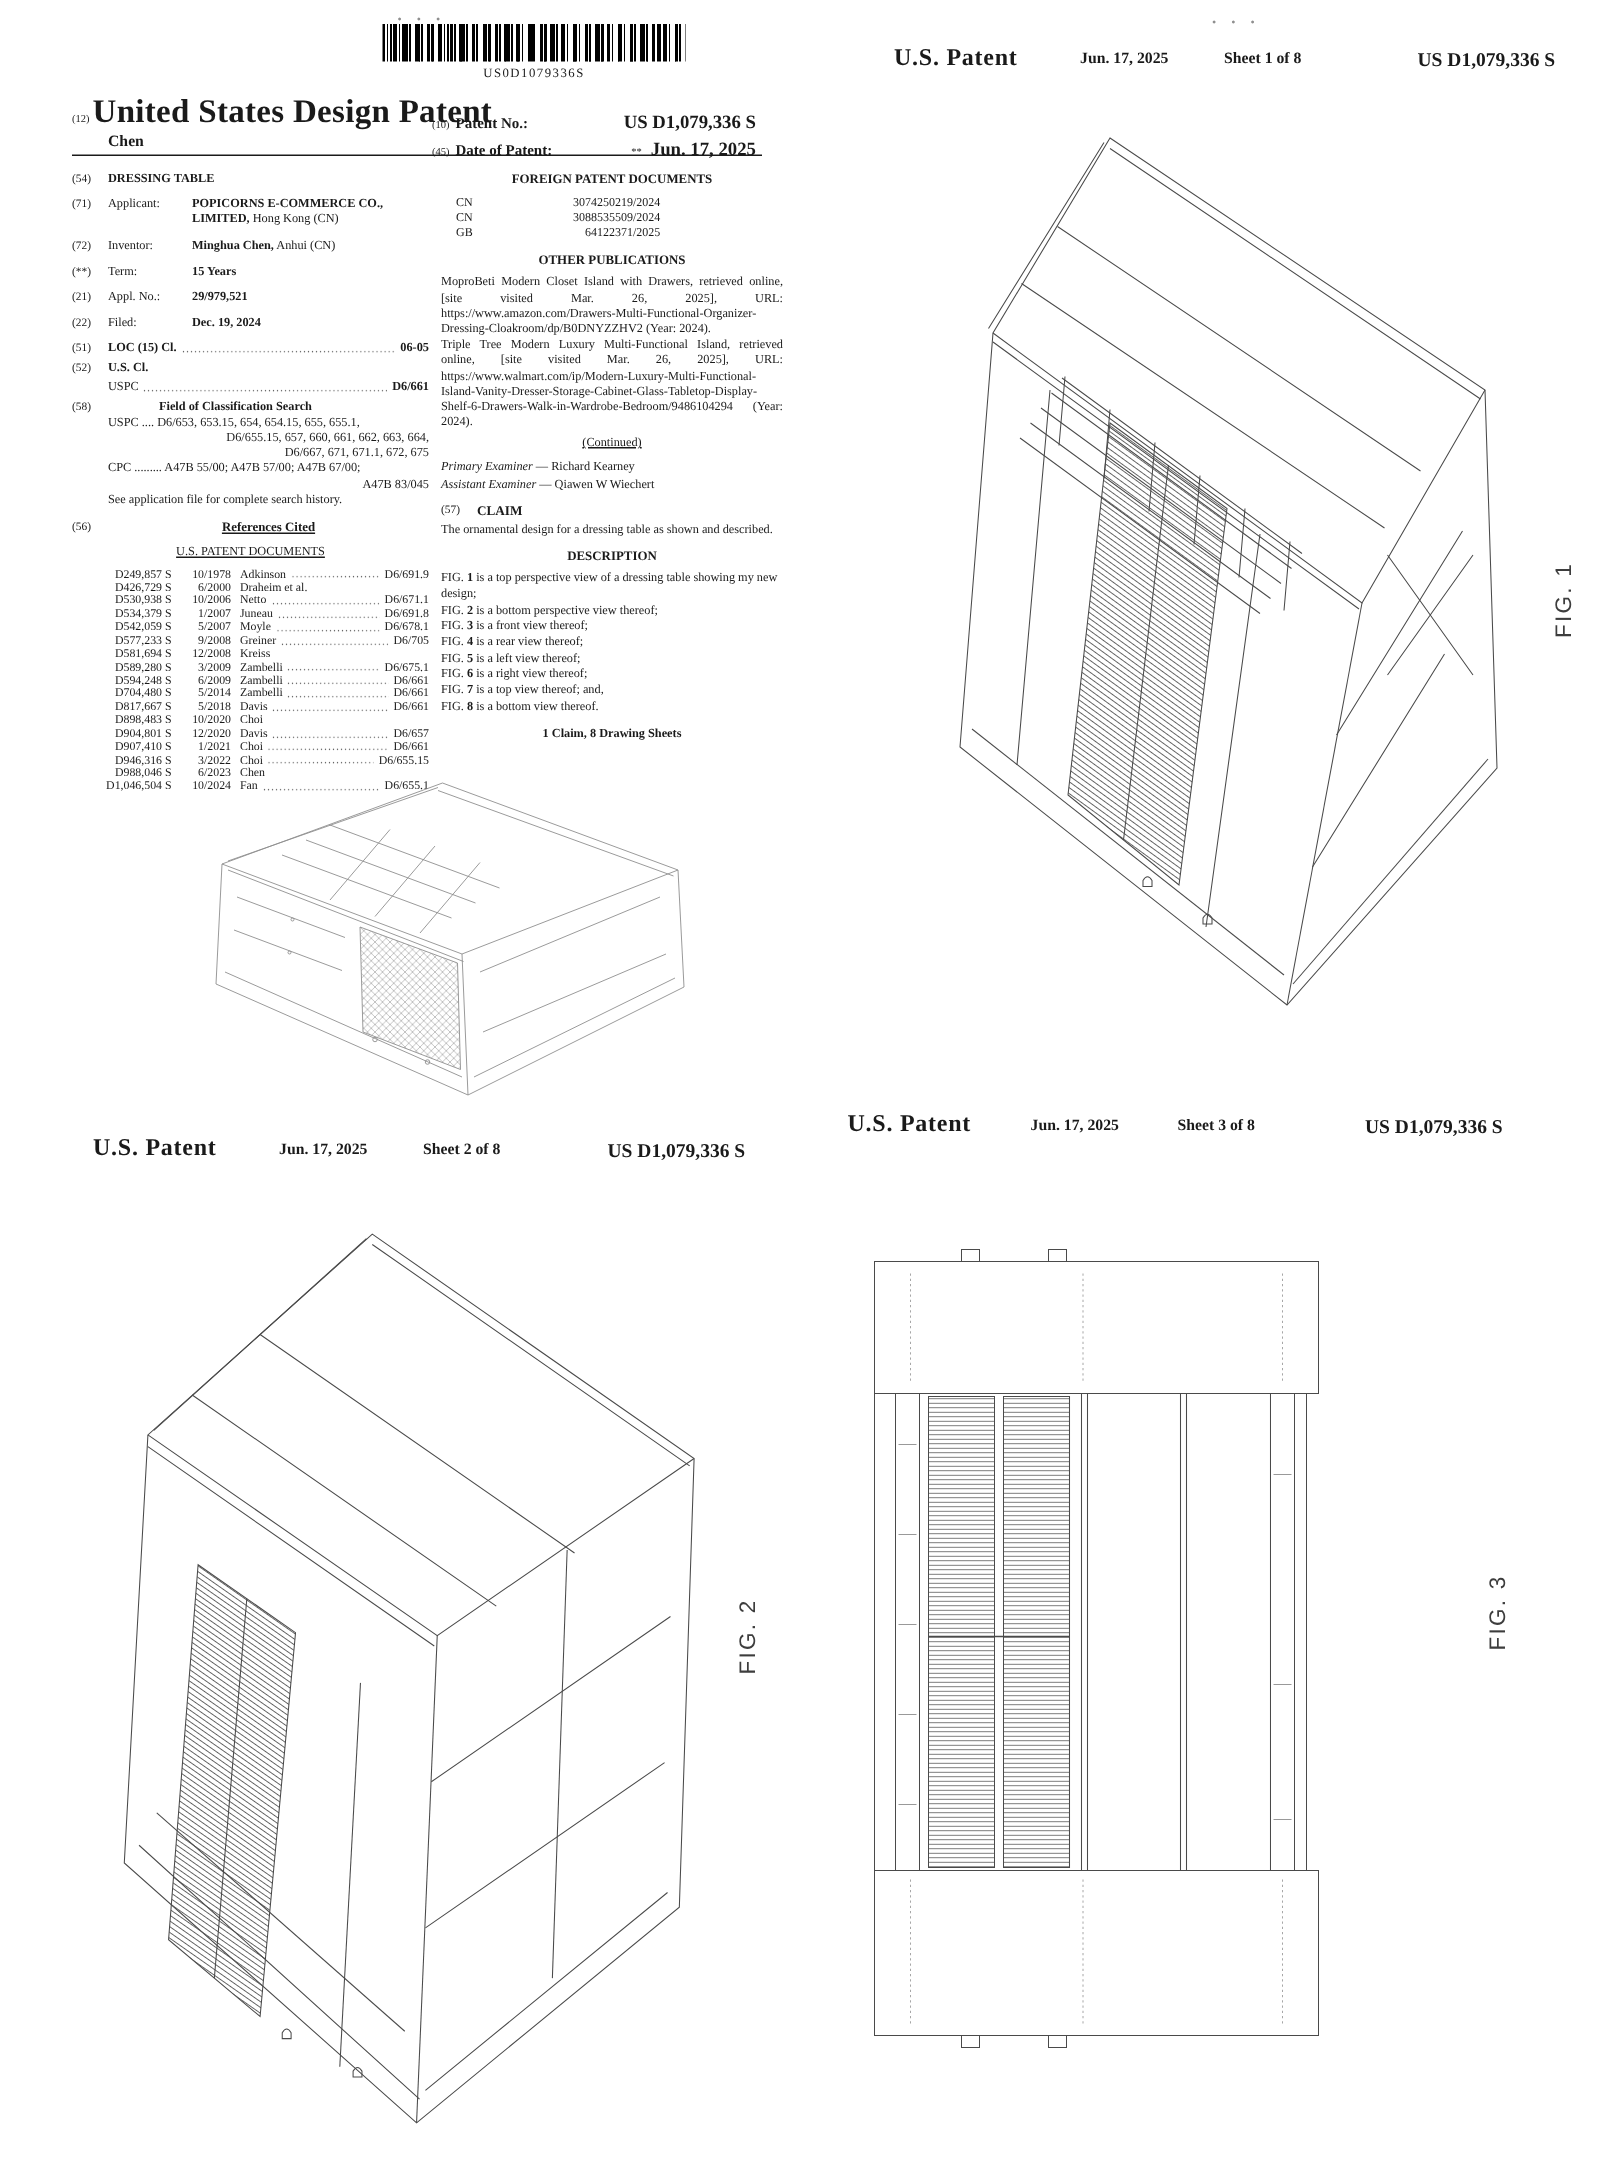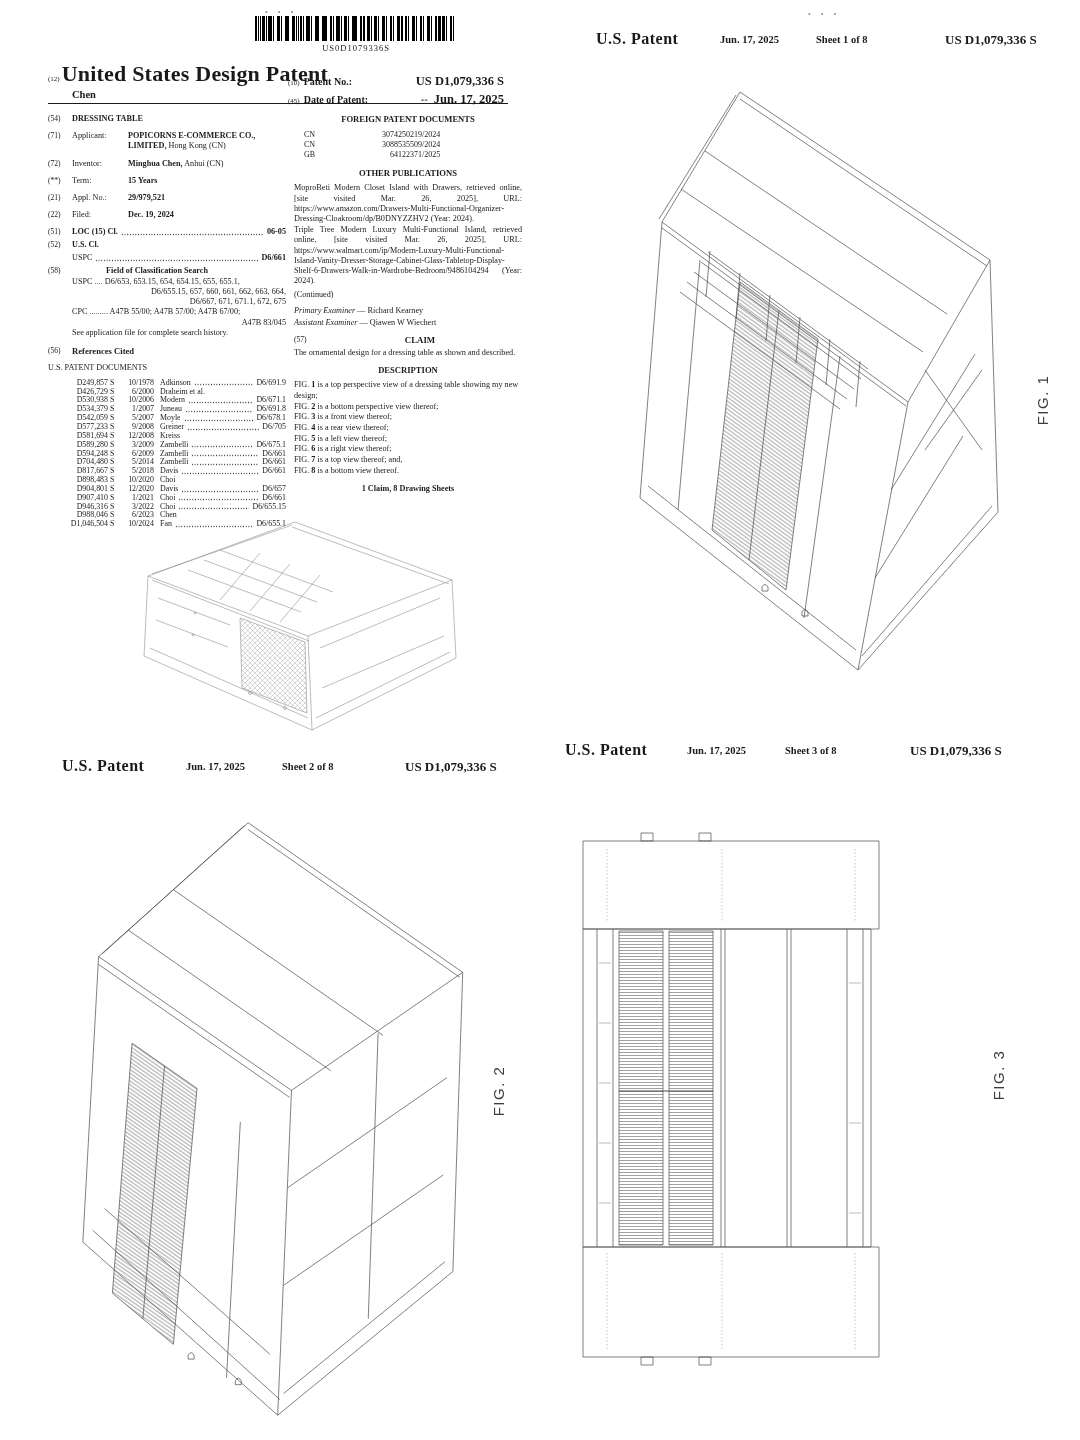--- a/index.html
+++ b/index.html
@@ -47,40 +47,40 @@
   .f-code { flex:0 0 24px; font-size:7.6px; }
   .f-label { flex:0 0 56px; }
   .f-val { flex:1; }
   .b { font-weight:bold; }
   .leader { flex:1; min-width:8px; margin:0 3px; align-self:flex-end; height:7px;
             background-image:radial-gradient(circle,#333 0.45px,transparent 0.55px);
             background-size:2.7px 2.7px; background-repeat:repeat-x; background-position:left bottom 1.5px; }
   .nowrap { white-space:nowrap; }
   .flexline { display:flex; }
   .cls-line { padding-left:24px; }
-  .center { text-align:left; }
+  .center { text-align:center;text-decoration:underline; }
   .just { text-align:justify; }
 
   .ref-row { display:flex; font-size:7.9px; line-height:1.12; padding-left:8px; }
   .ref-no { flex:0 0 52px; text-align:right; white-space:nowrap; }
   .ref-kind { flex:0 0 10px; text-align:left; padding-left:2px; }
   .ref-date { flex:0 0 36px; text-align:right; white-space:nowrap; }
   .ref-name { padding-left:6px; white-space:nowrap; }
   .ref-cls { white-space:nowrap; }
 
   .sec-title { font-weight:bold; font-size:8.6px; text-align:center; margin:7px 0 5px; }
   .fd-row { display:flex; padding-left:10px; font-size:8px; line-height:1.3; }
   .fd-cc { flex:0 0 34px; }
   .fd-num { flex:0 0 80px; text-align:right; }
   .fd-date { flex:0 0 64px; text-align:left; }
   .pub { text-align:justify; margin-bottom:1px; }
   .examiner { margin-top:6px; }
   .examiner .it { font-style:italic; }
   .claim-head { display:flex; margin-top:7px; }
-  .claim-head .t { flex:1; text-align:center; font-weight:bold; font-size:8.8px; }
+  .claim-head .t { flex:1; text-align:left; font-weight:bold; font-size:8.8px; }
   .figline { line-height:1.3; }
   .claim-count { font-weight:bold; text-align:center; margin-top:8px; }
 
   svg.drawing { position:absolute; }
   svg.drawing path, svg.drawing line, svg.drawing rect, svg.drawing circle { vector-effect:non-scaling-stroke; }
 </style>
 </head>
 <body>
 
 <div id="canvas">
@@ -195,21 +195,21 @@
             <span class="ref-date">6/2000</span>
             <span class="ref-name">Draheim et al.</span>
             <span class="leader" style="visibility: hidden;"></span>
             <span class="ref-cls"></span>
           </div>
 
           <div class="ref-row">
             <span class="ref-no">D530,938</span>
             <span class="ref-kind">S</span>
             <span class="ref-date">10/2006</span>
-            <span class="ref-name">Modern</span>
+            <span class="ref-name">Netto</span>
             <span class="leader"></span>
             <span class="ref-cls">D6/671.1</span>
           </div>
 
           <div class="ref-row">
             <span class="ref-no">D534,379</span>
             <span class="ref-kind">S</span>
             <span class="ref-date">1/2007</span>
             <span class="ref-name">Juneau</span>
             <span class="leader"></span>

